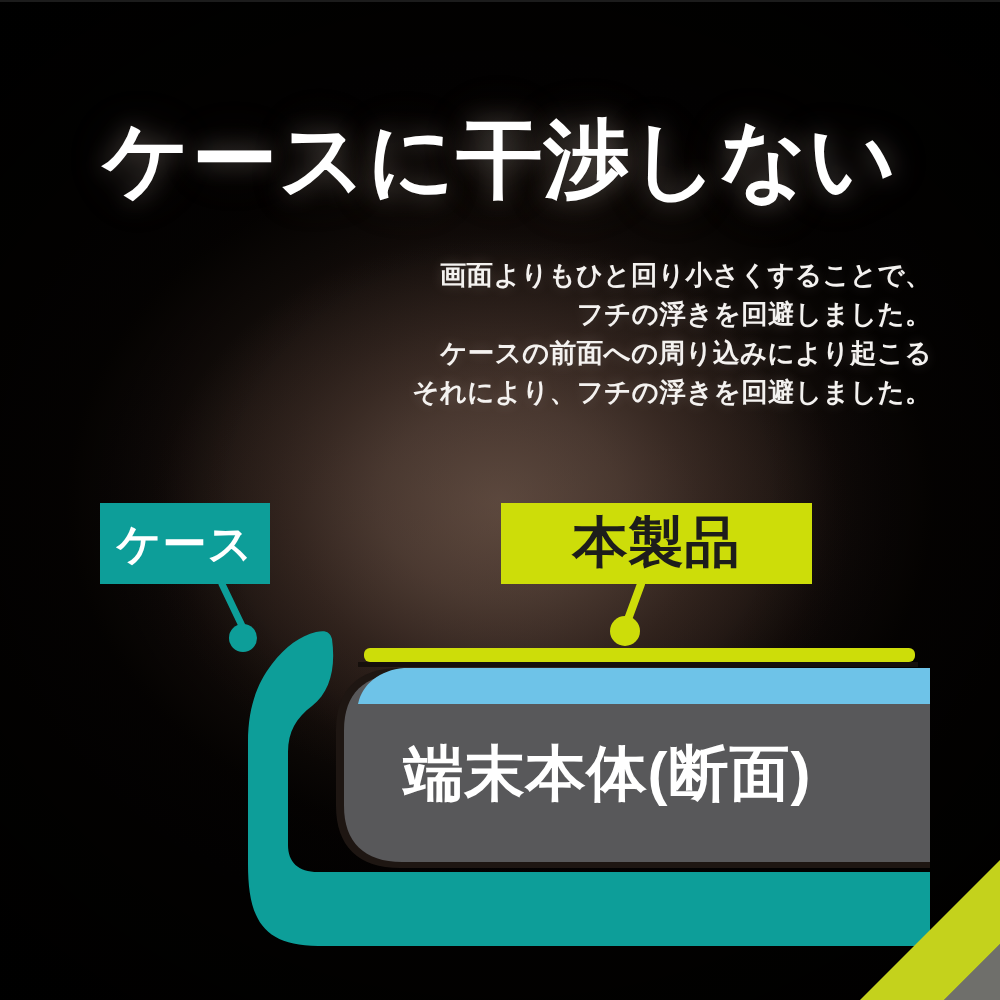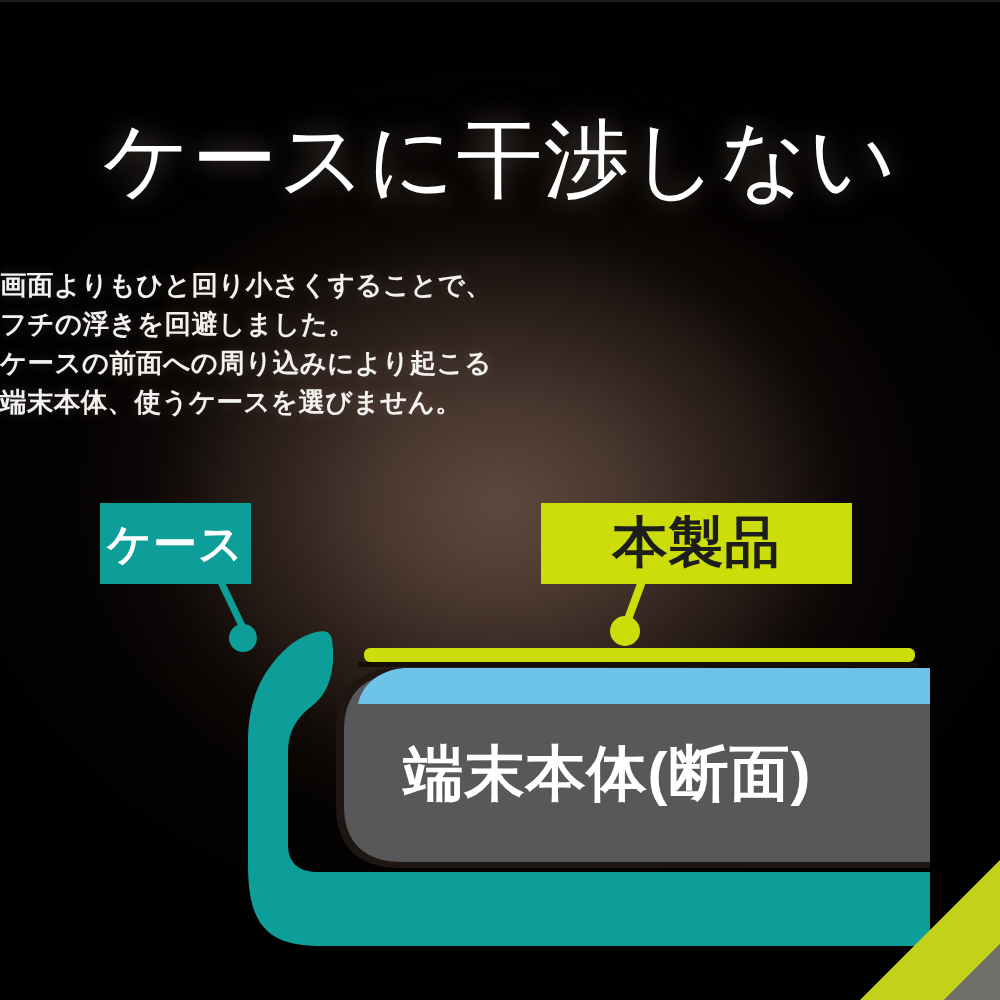--- a/index.html
+++ b/index.html
@@ -68,75 +68,73 @@
 
   
   .headline {
     position: absolute;
     left: 0;
     top: 116px;
     width: 1000px;
     text-align: center;
     color: #ffffff;
     font-size: 86px;
-    font-weight: 400;
+    font-weight: 700;
     letter-spacing: 1px;
     line-height: 1.0;
     white-space: nowrap;
     text-shadow: 0 0 26px rgba(255, 244, 236, 0.30),
                  0 0 54px rgba(190, 150, 120, 0.18);
   }
 
   .subtext {
     position: absolute;
     left: 0;
     top: 256px;
     width: 932px;
-    text-align: left;
+    text-align: right;
     color: #f4f2f0;
     font-size: 26.5px;
     font-weight: 700;
     line-height: 39px;
     letter-spacing: 0.4px;
     text-shadow: 0 0 14px rgba(255,240,230,0.18);
-    margin-top: 10px;
   }
   .subtext .line { display: block; white-space: nowrap; }
 
   
   .tag {
     position: absolute;
     display: flex;
     align-items: center;
     justify-content: center;
     font-weight: 700;
     line-height: 1;
     box-sizing: border-box;
   }
   .tag-case {
     left: 100px;
     top: 503px;
-    width: 151px;
+    width: 170px;
     height: 81px;
     background: #0d9e99;
     color: #ffffff;
     font-size: 44px;
     letter-spacing: 1px;
   }
   .tag-product {
     left: 501px;
     top: 503px;
     width: 311px;
     height: 81px;
     background: #cddd09;
     color: #1d1d1b;
     font-size: 55px;
     letter-spacing: 1px;
     padding-bottom: 2px;
-    margin-left: 40px;
   }
 
   
   .diagram {
     position: absolute;
     left: 0;
     top: 0;
     width: 1000px;
     height: 1000px;
   }
@@ -166,21 +164,21 @@
   <div class="bg-glow-warm"></div>
   <div class="bg-vignette"></div>
   <div class="top-hairline"></div>
 
   <div class="headline">ケースに干渉しない</div>
 
   <div class="subtext">
     <span class="line">画面よりもひと回り小さくすることで、</span>
     <span class="line">フチの浮きを回避しました。</span>
     <span class="line">ケースの前面への周り込みにより起こる</span>
-    <span class="line">端末本体、使うケースを選びません。</span>
+    <span class="line">それにより、フチの浮きを回避しました。</span>
   </div>
 
   <div class="tag tag-case">ケース</div>
 
   <div class="tag tag-product">本製品</div>
 
   <svg class="diagram" viewBox="0 0 1000 1000">
 
     <g>
       <path d="M 222 584 L 244 630" stroke="#0d9e99" stroke-width="7" fill="none" stroke-linecap="round"></path>

